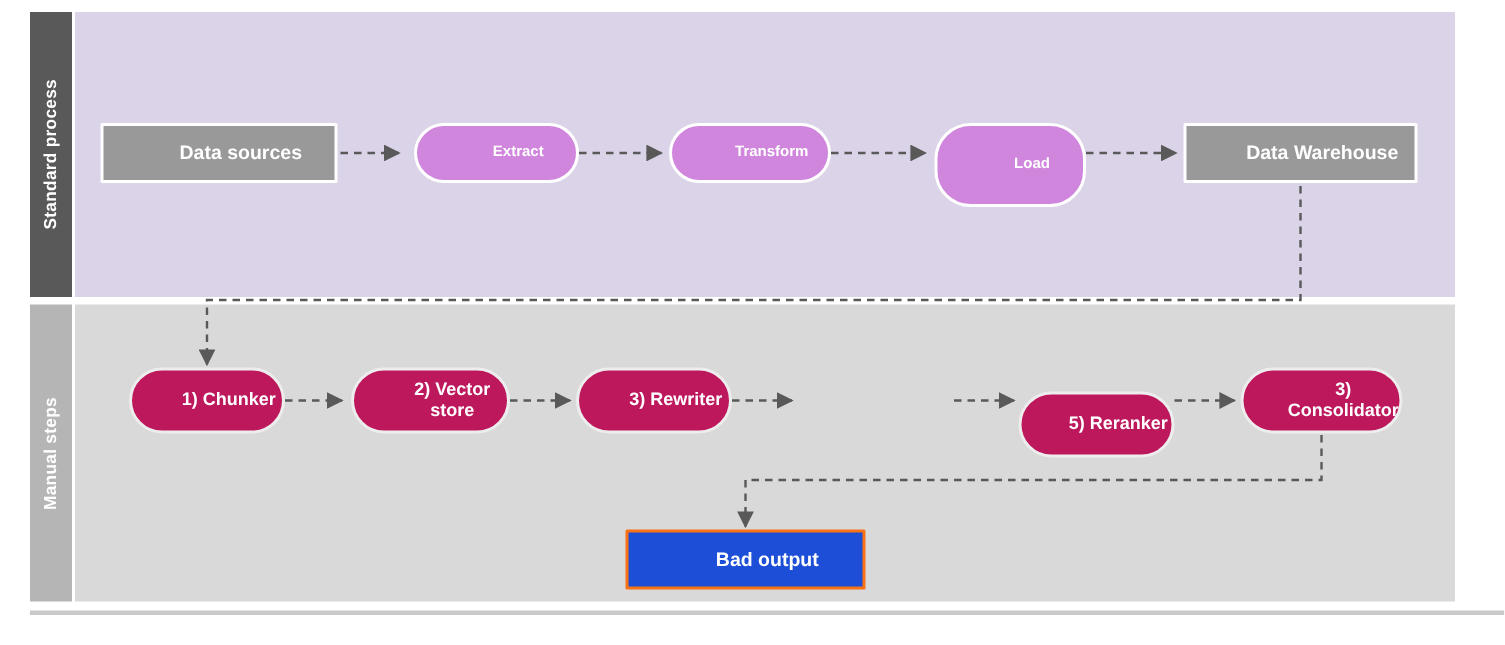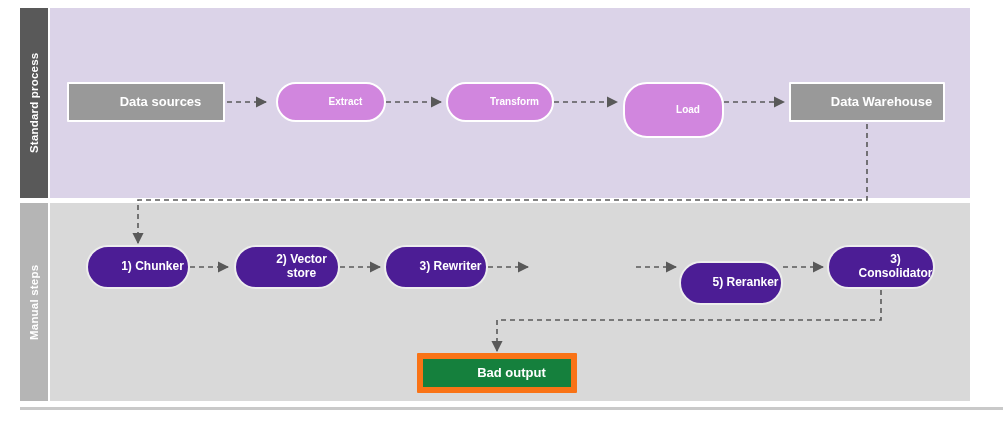--- a/index.html
+++ b/index.html
@@ -69,28 +69,28 @@
     border-radius: 1px;
     font-size: 13px;
   }
   .node.pill-etl {
     background: #D186DE;
     border: 2px solid #ffffff;
     border-radius: 24px;
     font-size: 10px;
   }
   .node.pill-step {
-    background: #4c1d95;
+    background: #be185d;
     border: 2px solid #EDEDED;
     border-radius: 22px;
     font-size: 12px;
   }
   .node.warn {
-    background: #15803d;
-    border: 6px solid #f97316;
+    background: #1d4ed8;
+    border: 2px solid #f97316;
     border-radius: 1px;
     font-size: 13px;
   }
 
   
   #etl-group {
     position: absolute;
     left: 300px;
     top: 40px;
     width: 400px;

